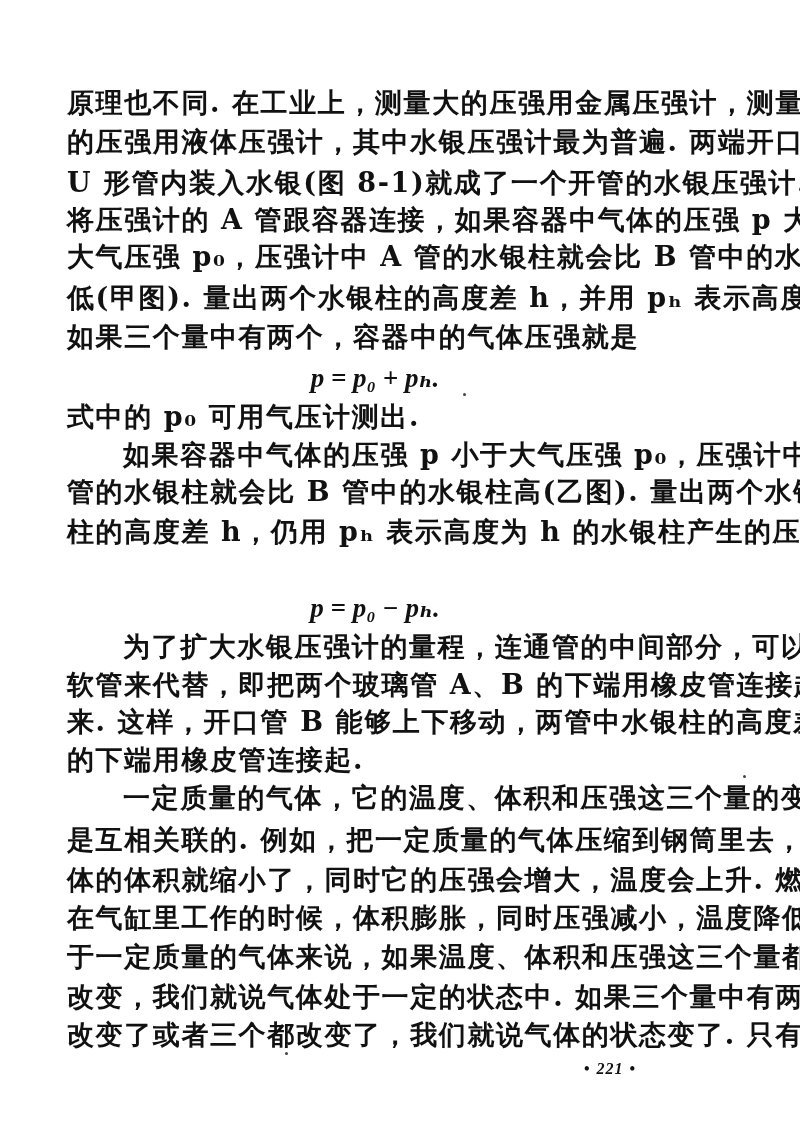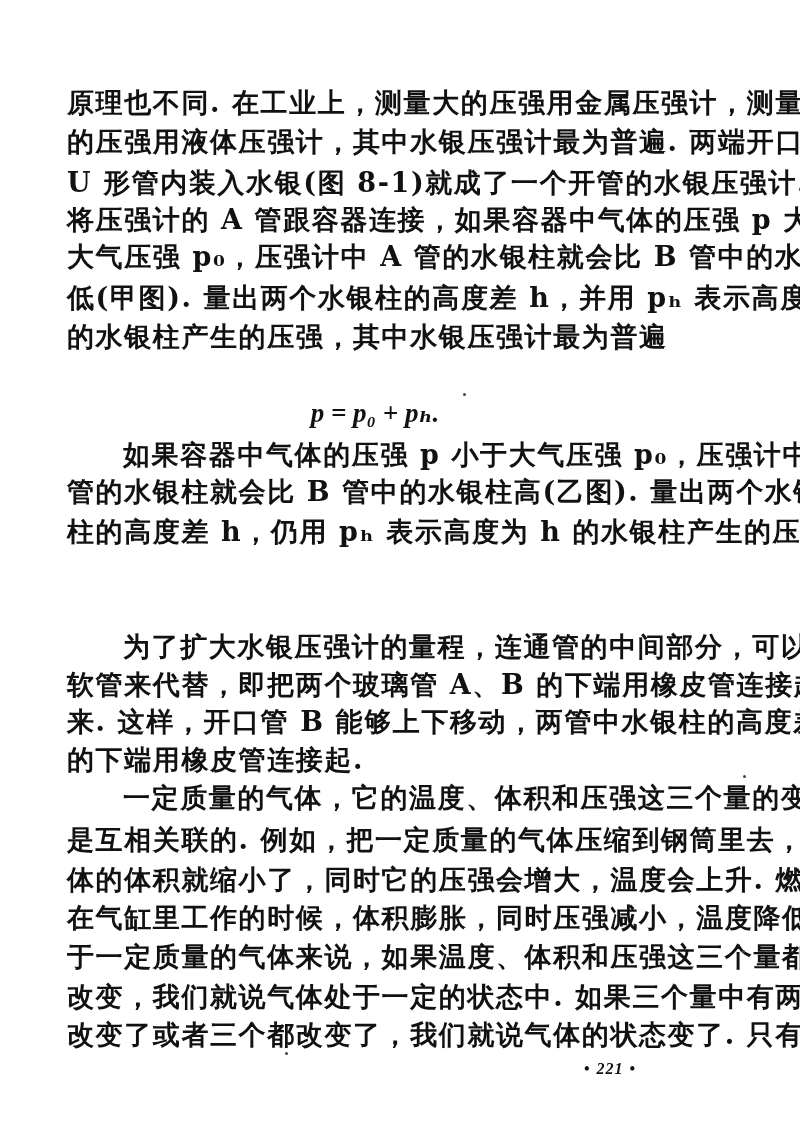--- a/index.html
+++ b/index.html
@@ -29,21 +29,20 @@
     left: 67px;
     width: 616px;
     height: 36px;
     line-height: 36px;
     text-align: center;
     font-size: 27px;
     font-style: italic;
     font-family: "Liberation Serif", "DejaVu Serif", serif;
     font-weight: 600;
     white-space: nowrap;
-    margin-top: 35px;
   }
   .pagenum {
     position: absolute;
     left: 578px;
     top: 1060px;
     font-size: 16px;
     font-style: italic;
     font-weight: 700;
     font-family: "Liberation Serif", "DejaVu Serif", serif;
     letter-spacing: 1px;
@@ -55,28 +54,30 @@
 <body>
 
 <div class="page">
 
   <div class="line" style="top:85px">原理也不同. 在工业上，测量大的压强用金属压强计，测量小</div>
   <div class="line" style="top:124px">的压强用液体压强计，其中水银压强计最为普遍. 两端开口的</div>
   <div class="line" style="top:165px">U 形管内装入水银(图 8-1)就成了一个开管的水银压强计.</div>
   <div class="line" style="top:202px">将压强计的 A 管跟容器连接，如果容器中气体的压强 p 大于</div>
   <div class="line" style="top:239px">大气压强 p₀，压强计中 A 管的水银柱就会比 B 管中的水银柱</div>
   <div class="line" style="top:280px">低(甲图). 量出两个水银柱的高度差 h，并用 pₕ 表示高度为 h</div>
-  <div class="line" style="top:319px">的水银柱产生的压强，其中水银压强计最为普遍</div>
+  <div class="line" style="top:319px">如果三个量中有两个，容器中的气体压强就是</div>
 
   <div class="formula" style="top:360px">p = p₀ + pₕ.</div>
 
+  <div class="line" style="top:399px">式中的 p₀ 可用气压计测出.</div>
   <div class="line indent" style="top:437px">如果容器中气体的压强 p 小于大气压强 p₀，压强计中 A</div>
   <div class="line" style="top:474px">管的水银柱就会比 B 管中的水银柱高(乙图). 量出两个水银</div>
   <div class="line" style="top:514px">柱的高度差 h，仍用 pₕ 表示高度为 h 的水银柱产生的压强，</div>
 
+  <div class="formula" style="top:590px">p = p₀ − pₕ.</div>
 
   <div class="line indent" style="top:629px">为了扩大水银压强计的量程，连通管的中间部分，可以用</div>
   <div class="line" style="top:667px">软管来代替，即把两个玻璃管 A、B 的下端用橡皮管连接起</div>
   <div class="line" style="top:704px">来. 这样，开口管 B 能够上下移动，两管中水银柱的高度差 h</div>
   <div class="line" style="top:742px">的下端用橡皮管连接起.</div>
   <div class="line indent" style="top:780px">一定质量的气体，它的温度、体积和压强这三个量的变化</div>
   <div class="line" style="top:822px">是互相关联的. 例如，把一定质量的气体压缩到钢筒里去，气</div>
   <div class="line" style="top:862px">体的体积就缩小了，同时它的压强会增大，温度会上升. 燃气</div>
   <div class="line" style="top:900px">在气缸里工作的时候，体积膨胀，同时压强减小，温度降低，对</div>
   <div class="line" style="top:939px">于一定质量的气体来说，如果温度、体积和压强这三个量都不</div>

